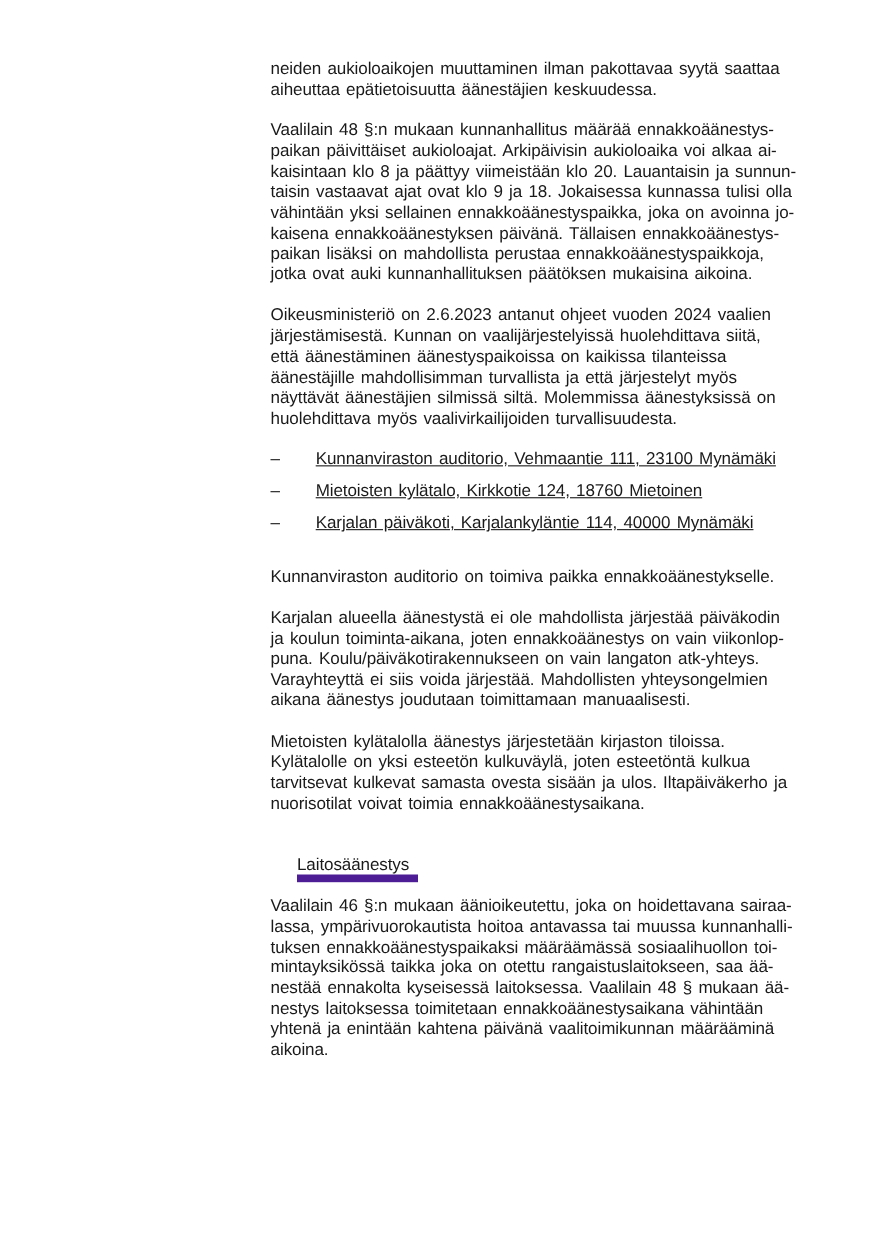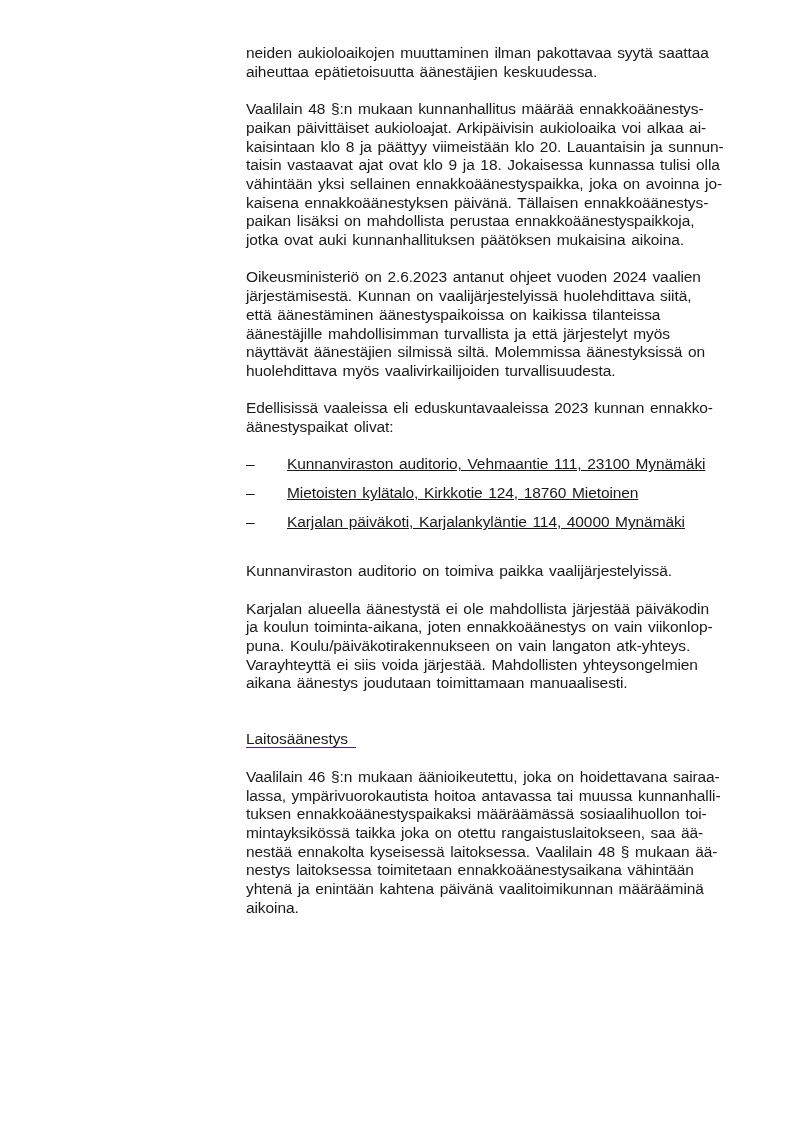--- a/index.html
+++ b/index.html
@@ -10,21 +10,21 @@
   .page {
     position: relative;
     width: 794px;
     height: 1122px;
     background: #ffffff;
     overflow: hidden;
   }
   .text-block {
     position: absolute;
     left: 246px;
-    top: 44px;
+    top: 54px;
     width: 540px;
     font-family: "Liberation Sans", "DejaVu Sans", sans-serif;
     font-size: 15.5px;
     line-height: 18.7px;
     color: #1a1a1a;
     word-spacing: 1.5px;
     letter-spacing: -0.1px;
   }
   .para {
     margin: 0 0 18.7px 0;
@@ -42,22 +42,23 @@
     width: 41px;
   }
   .list-text {
     flex: 1 1 auto;
     text-decoration: underline;
   }
   .heading {
     margin: 0 0 18.7px 0;
   }
   .heading-text {
-    border-bottom: 1px solid #4c1d95;
+    border-bottom: 7px solid #4c1d95;
     padding-right: 8px;
+    margin-left: 24px;
   }
 </style>
 </head>
 <body>
 
 <div class="page">
   <div class="text-block">
 
     <p class="para">neiden aukioloaikojen muuttaminen ilman pakottavaa syytä saattaa
 aiheuttaa epätietoisuutta äänestäjien keskuudessa.</p>
@@ -71,46 +72,48 @@
 paikan lisäksi on mahdollista perustaa ennakkoäänestyspaikkoja,
 jotka ovat auki kunnanhallituksen päätöksen mukaisina aikoina.</p>
 
     <p class="para">Oikeusministeriö on 2.6.2023 antanut ohjeet vuoden 2024 vaalien
 järjestämisestä. Kunnan on vaalijärjestelyissä huolehdittava siitä,
 että äänestäminen äänestyspaikoissa on kaikissa tilanteissa
 äänestäjille mahdollisimman turvallista ja että järjestelyt myös
 näyttävät äänestäjien silmissä siltä. Molemmissa äänestyksissä on
 huolehdittava myös vaalivirkailijoiden turvallisuudesta.</p>
 
-    <p class="para">Edellisissä vaaleissa eli eduskuntavaaleissa 2023 kunnan ennakko-
-äänestyspaikat olivat:</p>
 
     <div class="place-list">
       <div class="list-item">
         <span class="list-marker">–</span>
         <span class="list-text">Kunnanviraston auditorio, Vehmaantie 111, 23100 Mynämäki</span>
       </div>
       <div class="list-item">
         <span class="list-marker">–</span>
         <span class="list-text">Mietoisten kylätalo, Kirkkotie 124, 18760 Mietoinen</span>
       </div>
       <div class="list-item">
         <span class="list-marker">–</span>
         <span class="list-text">Karjalan päiväkoti, Karjalankyläntie 114, 40000 Mynämäki</span>
       </div>
     </div>
 
-    <p class="para">Kunnanviraston auditorio on toimiva paikka vaalijärjestelyissä.</p>
+    <p class="para">Kunnanviraston auditorio on toimiva paikka ennakkoäänestykselle.</p>
 
     <p class="para">Karjalan alueella äänestystä ei ole mahdollista järjestää päiväkodin
 ja koulun toiminta-aikana, joten ennakkoäänestys on vain viikonlop-
 puna. Koulu/päiväkotirakennukseen on vain langaton atk-yhteys.
 Varayhteyttä ei siis voida järjestää. Mahdollisten yhteysongelmien
 aikana äänestys joudutaan toimittamaan manuaalisesti.</p>
 
+    <p class="para">Mietoisten kylätalolla äänestys järjestetään kirjaston tiloissa.
+Kylätalolle on yksi esteetön kulkuväylä, joten esteetöntä kulkua
+tarvitsevat kulkevat samasta ovesta sisään ja ulos. Iltapäiväkerho ja
+nuorisotilat voivat toimia ennakkoäänestysaikana.</p>
 
     <p class="para heading">
       <span class="heading-text">Laitosäänestys</span>
     </p>
 
     <p class="para">Vaalilain 46 §:n mukaan äänioikeutettu, joka on hoidettavana sairaa-
 lassa, ympärivuorokautista hoitoa antavassa tai muussa kunnanhalli-
 tuksen ennakkoäänestyspaikaksi määräämässä sosiaalihuollon toi-
 mintayksikössä taikka joka on otettu rangaistuslaitokseen, saa ää-
 nestää ennakolta kyseisessä laitoksessa. Vaalilain 48 § mukaan ää-

